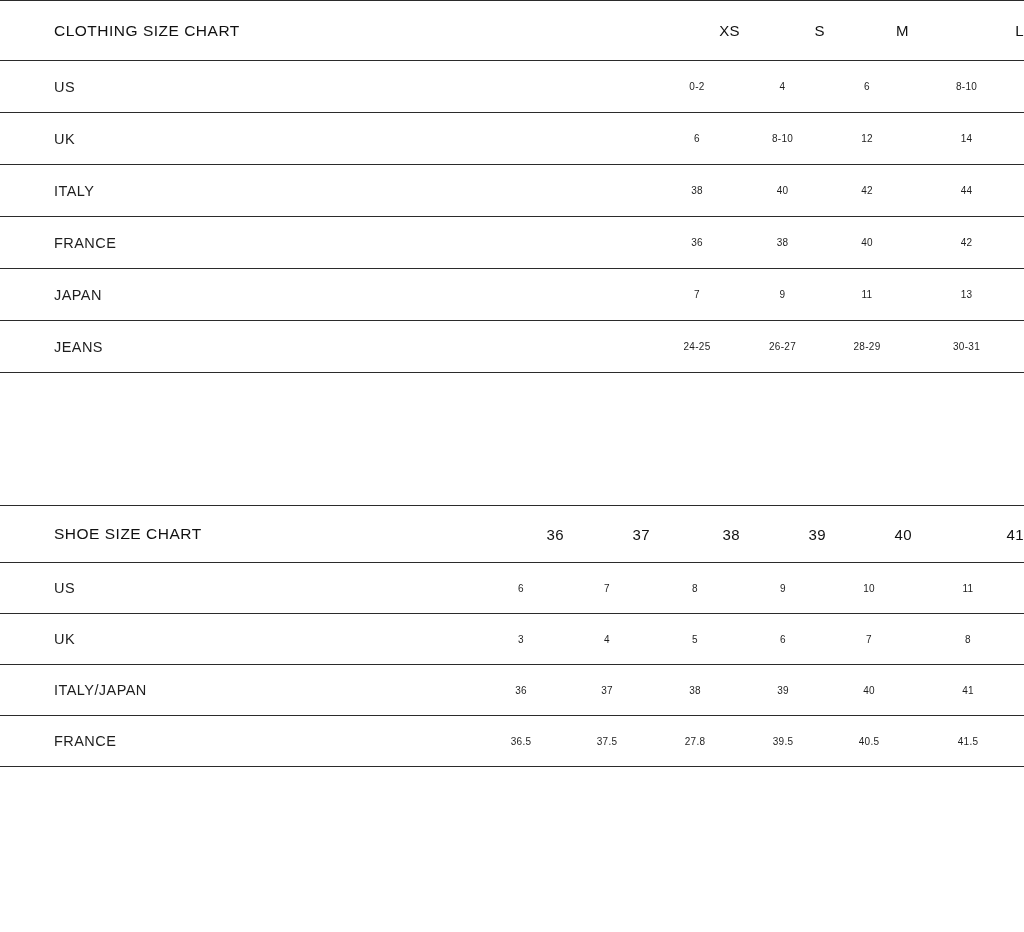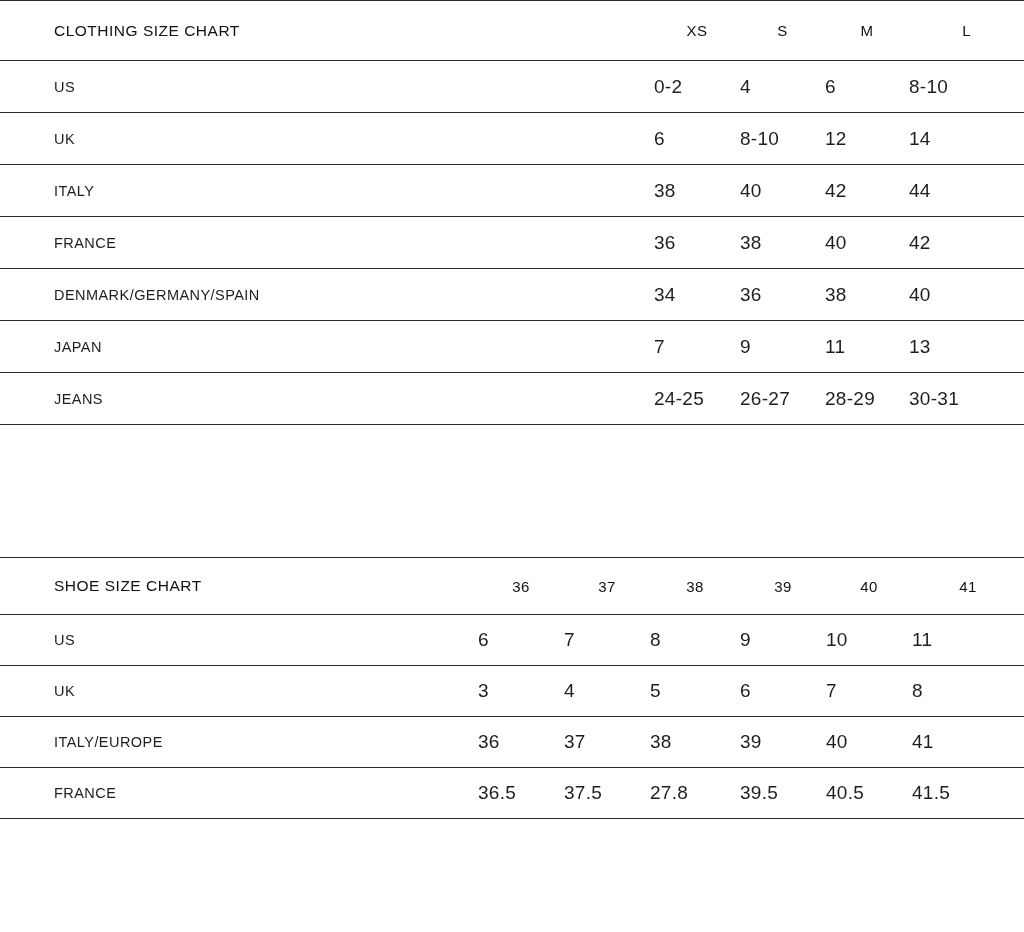--- a/index.html
+++ b/index.html
@@ -44,27 +44,27 @@
     color: #1e1e1e;
   }
   .title-cell {
     text-align: left;
     padding-left: 54px;
     font-size: 15.5px;
     letter-spacing: 0.5px;
     color: #111111;
   }
   .val-cell {
-    text-align: left;
-    font-size: 19px;
+    text-align: center;
+    font-size: 10px;
     letter-spacing: 0.3px;
     color: #1e1e1e;
   }
   .head-cell {
-    text-align: center;
+    text-align: right;
     font-size: 15px;
     letter-spacing: 0.4px;
     color: #111111;
   }
   
   #clothing-chart .row-head td { height: 59px; }
   #clothing-chart .row-body td { height: 51px; }
   
   #shoe-chart .row-head td { height: 56px; }
   #shoe-chart .row-body td { height: 50px; }
@@ -119,27 +119,20 @@
       </tr>
 
       <tr class="row-body">
         <td class="label-cell">FRANCE</td>
         <td class="val-cell">36</td>
         <td class="val-cell">38</td>
         <td class="val-cell">40</td>
         <td class="val-cell">42</td>
       </tr>
 
-      <tr class="row-body">
-        <td class="label-cell">DENMARK/GERMANY/SPAIN</td>
-        <td class="val-cell">34</td>
-        <td class="val-cell">36</td>
-        <td class="val-cell">38</td>
-        <td class="val-cell">40</td>
-      </tr>
 
 
 
       <tr class="row-body">
         <td class="label-cell">JAPAN</td>
         <td class="val-cell">7</td>
         <td class="val-cell">9</td>
         <td class="val-cell">11</td>
         <td class="val-cell">13</td>
       </tr>
@@ -191,21 +184,21 @@
         <td class="label-cell">UK</td>
         <td class="val-cell">3</td>
         <td class="val-cell">4</td>
         <td class="val-cell">5</td>
         <td class="val-cell">6</td>
         <td class="val-cell">7</td>
         <td class="val-cell">8</td>
       </tr>
 
       <tr class="row-body">
-        <td class="label-cell">ITALY/EUROPE</td>
+        <td class="label-cell">ITALY/JAPAN</td>
         <td class="val-cell">36</td>
         <td class="val-cell">37</td>
         <td class="val-cell">38</td>
         <td class="val-cell">39</td>
         <td class="val-cell">40</td>
         <td class="val-cell">41</td>
       </tr>
 
       <tr class="row-body">
         <td class="label-cell">FRANCE</td>

